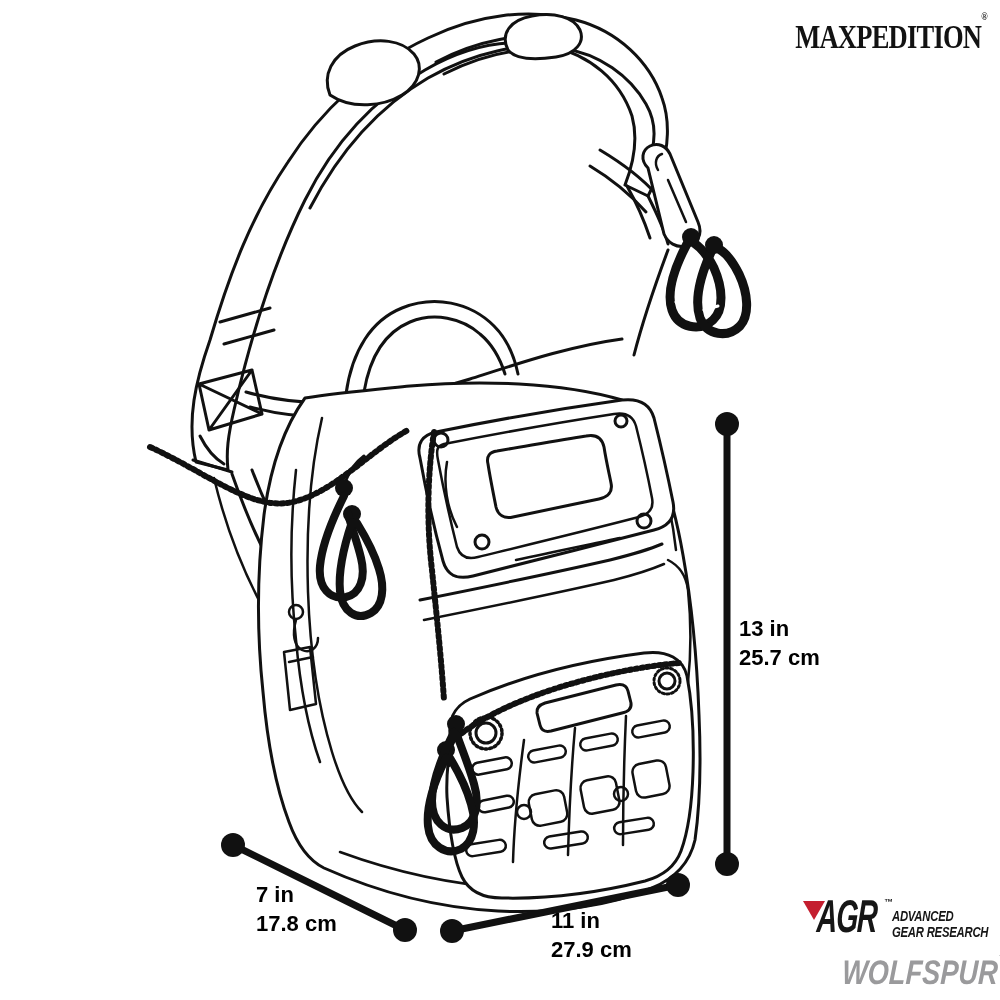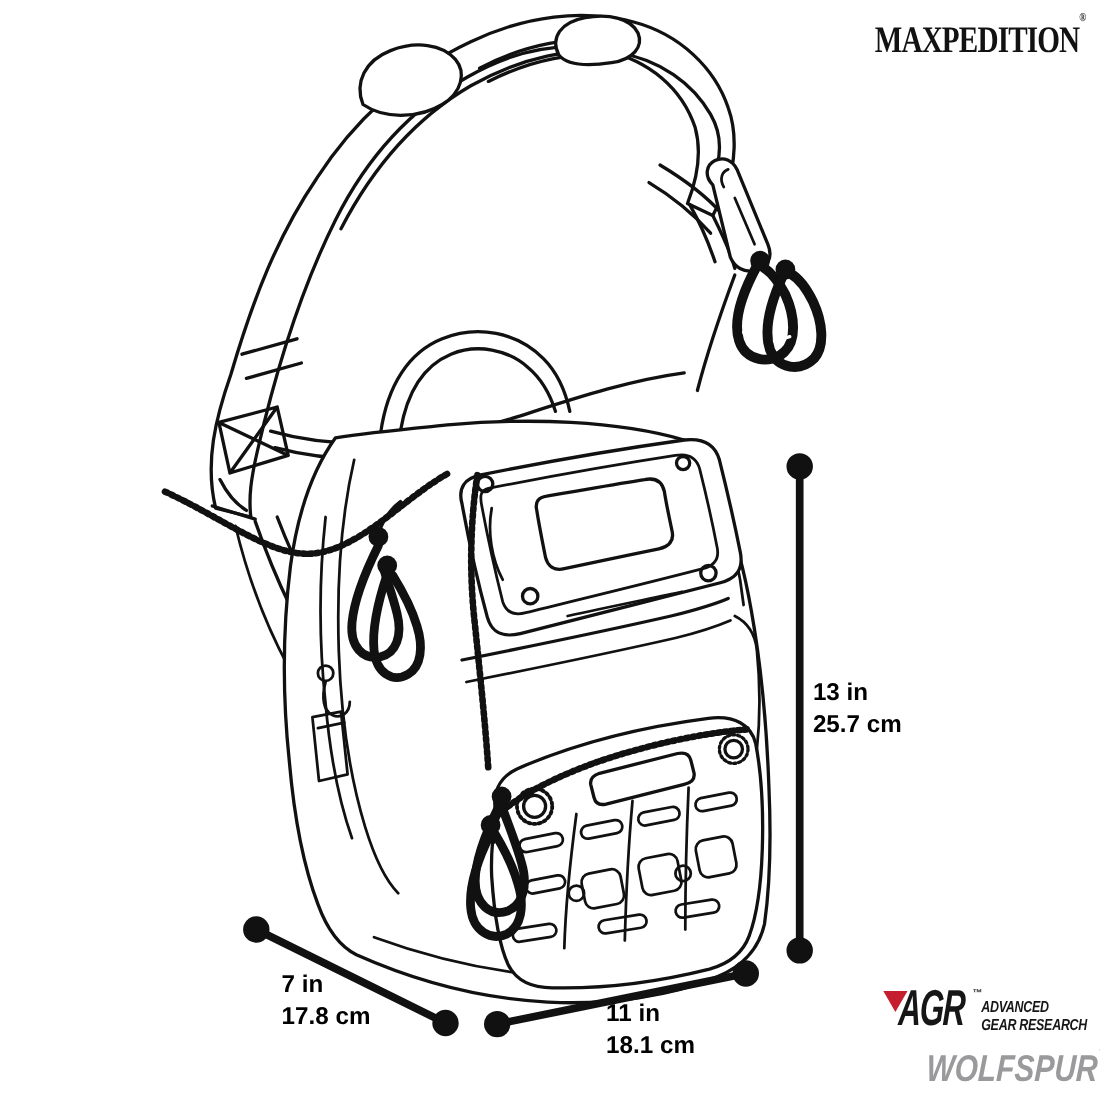--- a/index.html
+++ b/index.html
@@ -211,21 +211,21 @@
   <div class="dim" style="left:739px;top:614px;">
     <div>13 in</div>
     <div>25.7 cm</div>
   </div>
   <div class="dim" style="left:256px;top:880px;">
     <div>7 in</div>
     <div>17.8 cm</div>
   </div>
   <div class="dim" style="left:551px;top:906px;">
     <div>11 in</div>
-    <div>18.1 cm</div>
+    <div>27.9 cm</div>
   </div>
 
   <div class="brand"><span>MAXPEDITION</span><sup>®</sup></div>
 
   <div class="footer">
     <div class="agr-triangle"></div>
     <div class="agr-word">AGR</div>
     <div class="agr-tm">™</div>
     <div class="agr-sub">
       <div>Advanced</div>

